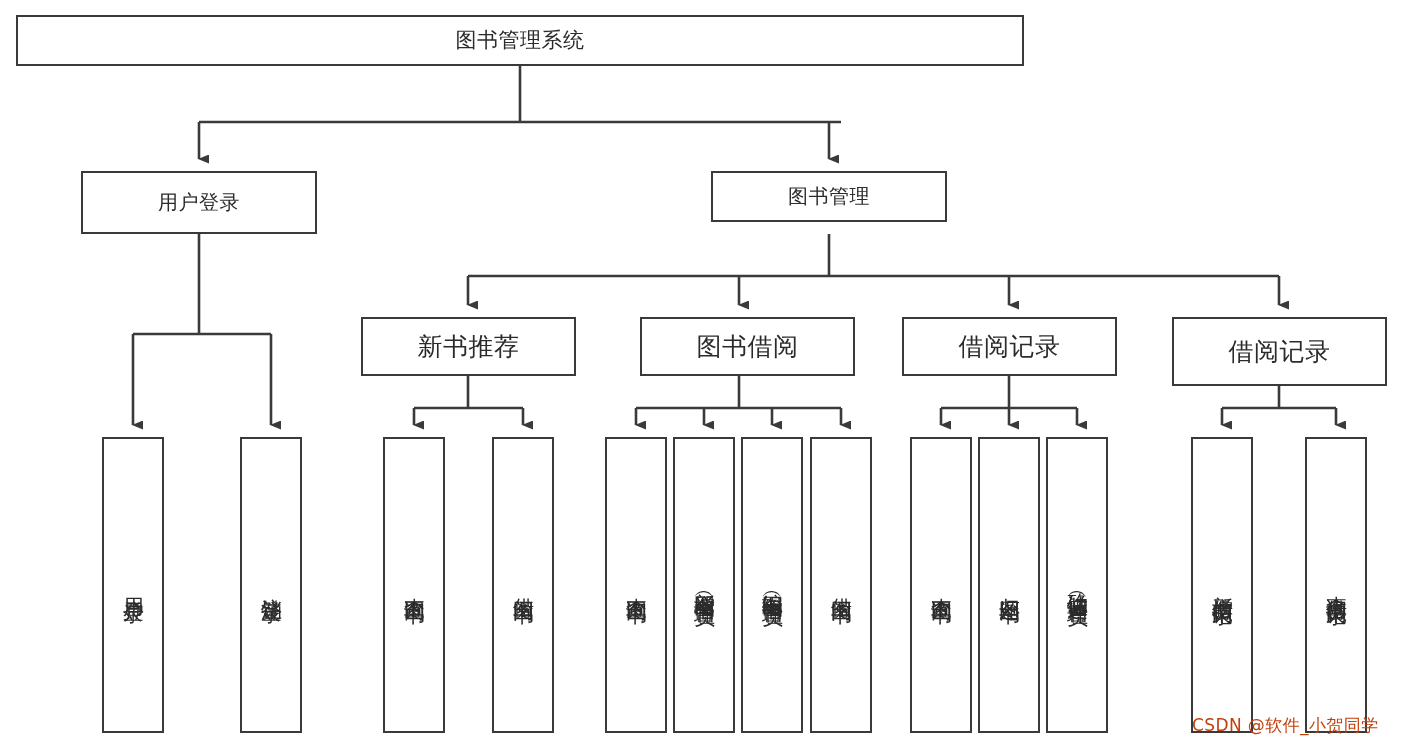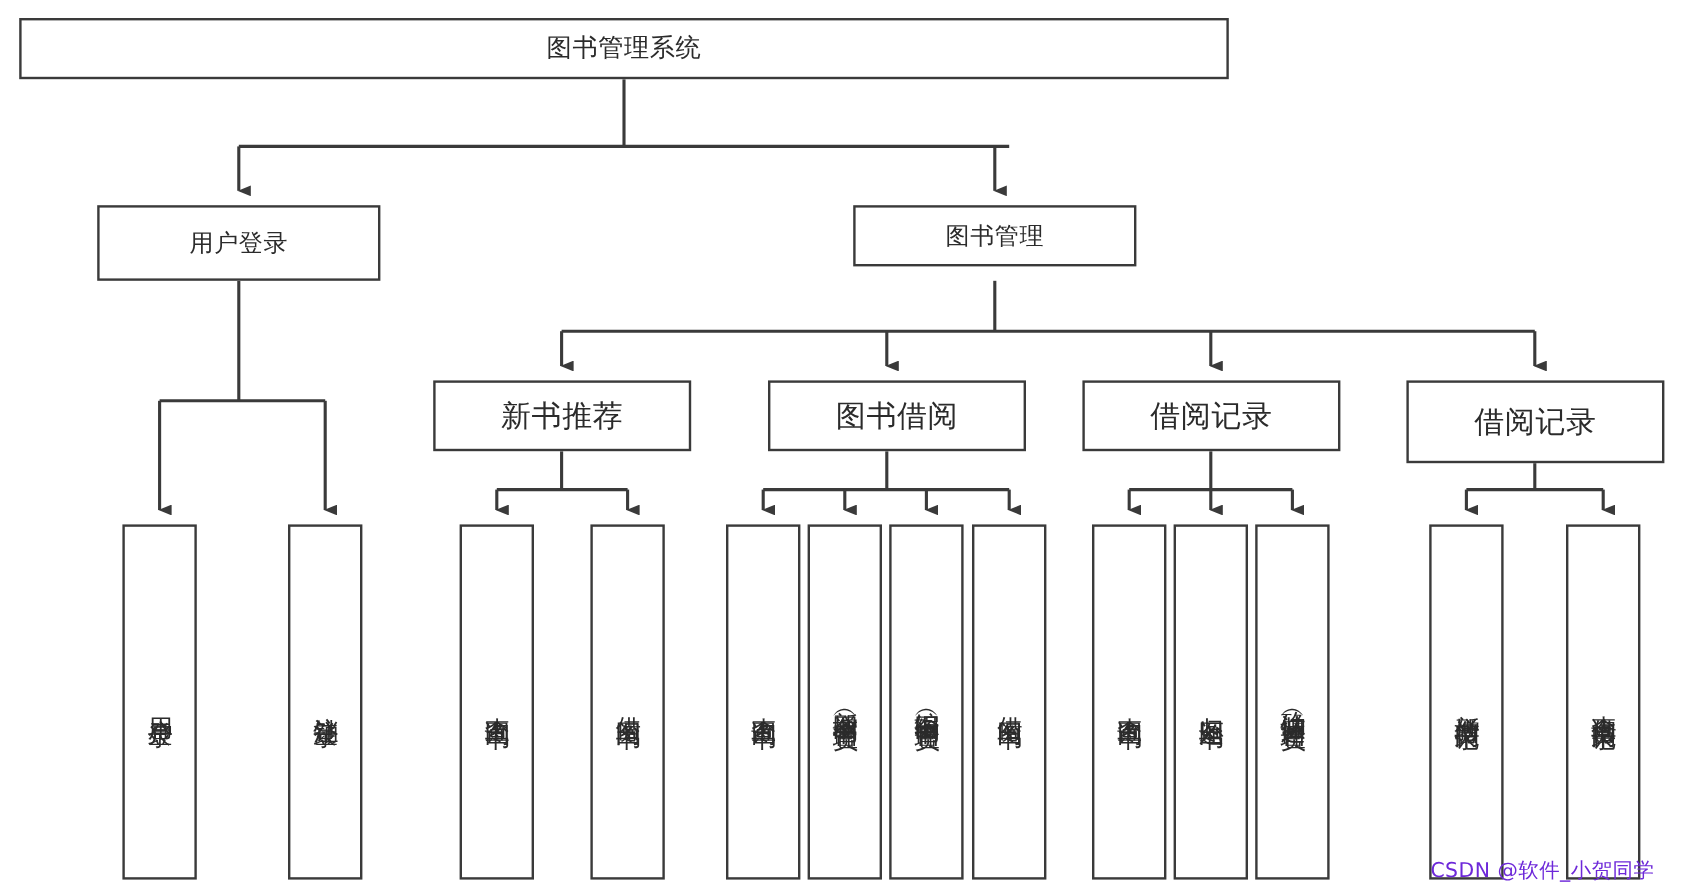--- a/index.html
+++ b/index.html
@@ -57,21 +57,21 @@
     line-height: 1.1;
     letter-spacing: 2px;
     white-space: normal;
     max-height: 100%;
   }
   #watermark {
     position: absolute;
     left: 1192px;
     top: 714px;
     font-size: 17px;
-    color: #6d28d9;
+    color: #c2410c;
     white-space: nowrap;
     letter-spacing: 0.4px;
     font-family: "DejaVu Sans", "Liberation Sans", sans-serif;
   }
 </style>
 </head>
 <body>
 
 <div id="diagram-root">
 

